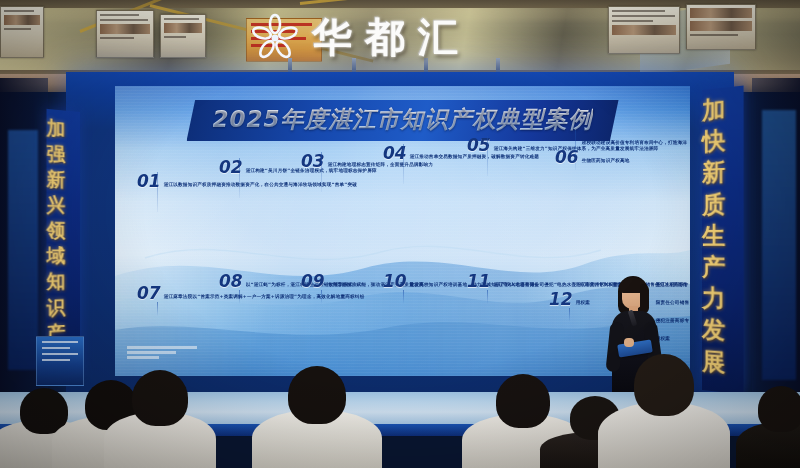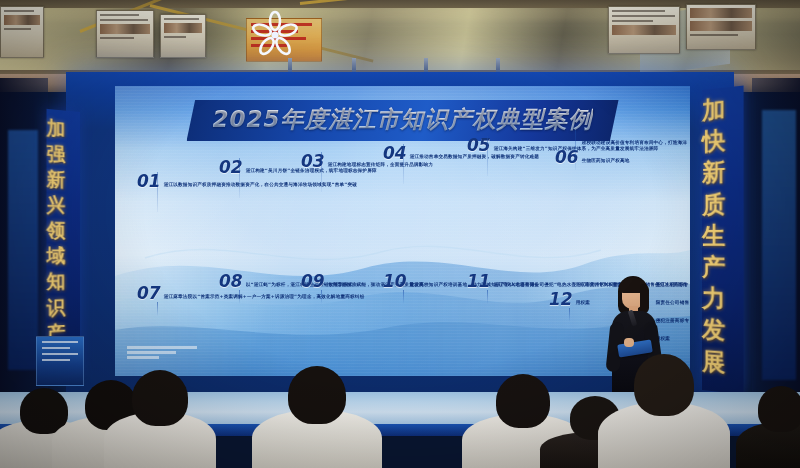--- a/index.html
+++ b/index.html
@@ -370,20 +370,21 @@
           <g fill="none" stroke="#f4f8ff" stroke-width="2.6" stroke-linejoin="round">
             <ellipse cx="25" cy="11" rx="5" ry="9"></ellipse>
             <ellipse cx="38" cy="20" rx="5" ry="9" transform="rotate(72 38 20)"></ellipse>
             <ellipse cx="33" cy="36" rx="5" ry="9" transform="rotate(144 33 36)"></ellipse>
             <ellipse cx="17" cy="36" rx="5" ry="9" transform="rotate(216 17 36)"></ellipse>
             <ellipse cx="12" cy="20" rx="5" ry="9" transform="rotate(288 12 20)"></ellipse>
           </g>
           <circle cx="25" cy="25" r="3.6" fill="#eef4ff"></circle>
         </svg>
       </span>
+      <span class="signtext">华都汇</span>
     </div>
     <div class="sign-post" style="left:288px;"></div>
     <div class="sign-post" style="left:352px;"></div>
     <div class="sign-post" style="left:424px;"></div>
     <div class="sign-post" style="left:496px;"></div>
   </div>
   <div class="mall-wall"></div>
 
   <div class="led-frame"></div>
   <div class="side-dark-l"></div>

